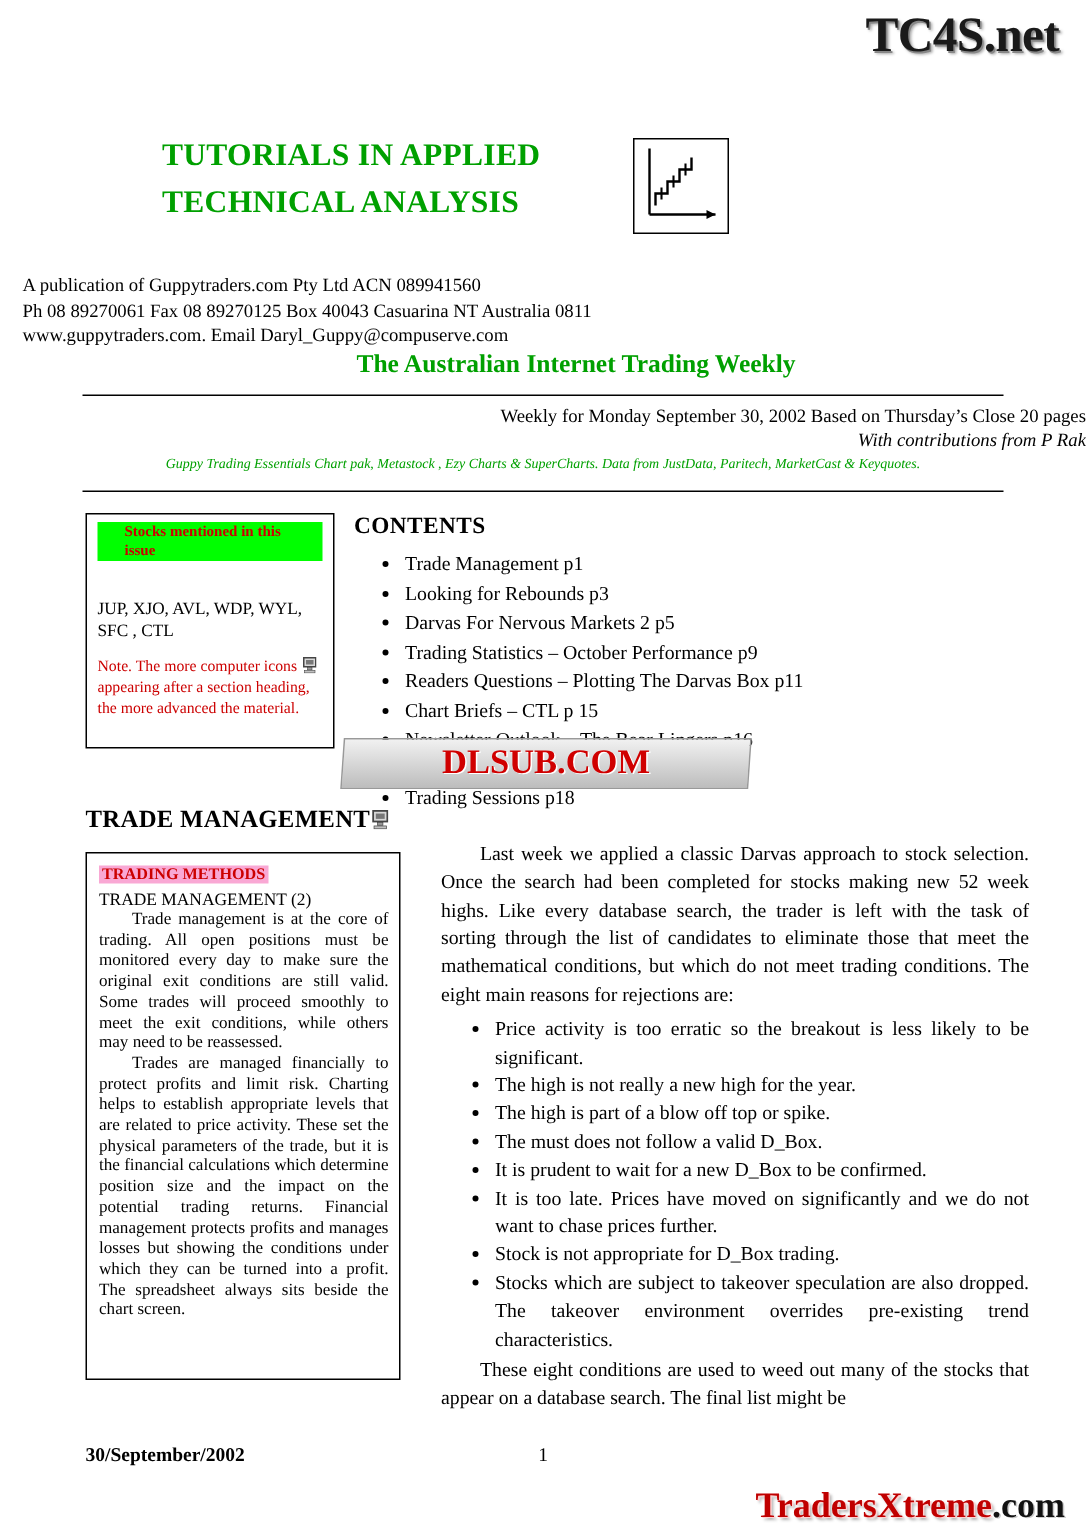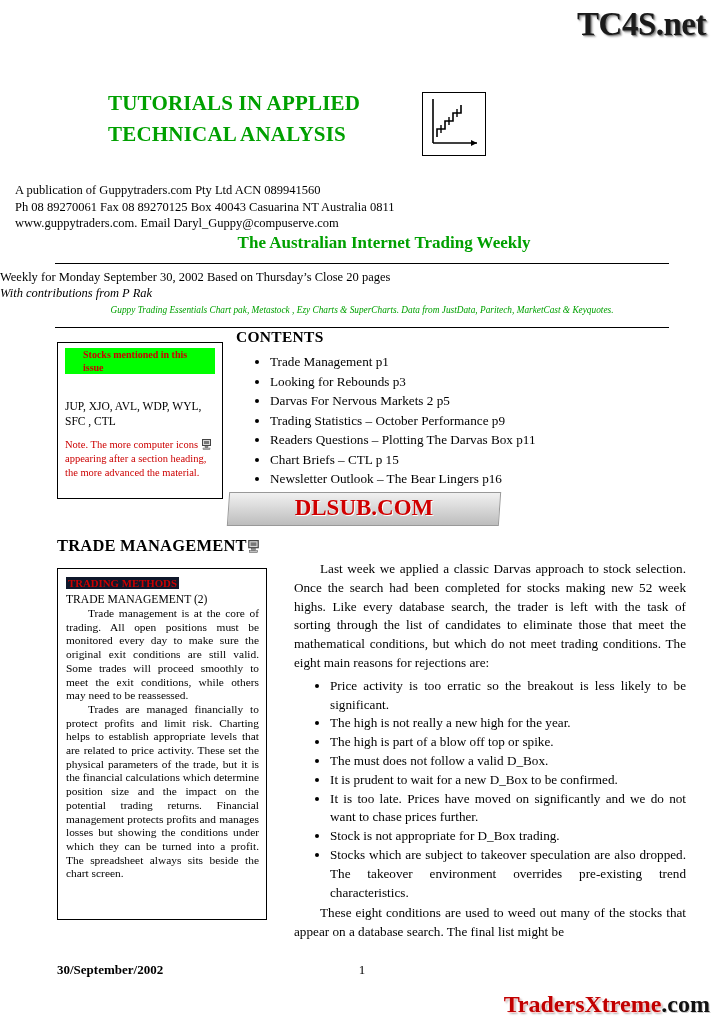--- a/index.html
+++ b/index.html
@@ -94,21 +94,21 @@
     border-top: 1px solid #000;
   }
   .rule-1 { top: 263px; }
   .rule-2 { top: 327px; }
 
   .issue-line {
     position: absolute;
     top: 269px;
     left: 0;
     width: 724px;
-    text-align: left;
+    text-align: right;
     font-size: 12.5px;
     line-height: 16px;
   }
   .issue-line .it { font-style: italic; }
   .issue-credits {
     position: absolute;
     top: 305px;
     left: 0;
     width: 724px;
     text-align: center;
@@ -153,21 +153,21 @@
     width: 9px;
     height: 11px;
     vertical-align: -2px;
     margin: 0 1px;
   }
 
   
   .contents {
     position: absolute;
     left: 236px;
-    top: 328px;
+    top: 342px;
     width: 440px;
   }
   .contents h2 {
     margin: 0;
     font-size: 15.5px;
     font-weight: bold;
     letter-spacing: 0.3px;
   }
   .contents ul {
     margin: 6px 0 0 0;
@@ -224,21 +224,21 @@
     position: absolute;
     left: 57px;
     top: 568px;
     width: 210px;
     height: 352px;
     border: 1px solid #000;
     box-sizing: border-box;
     padding: 4px 7px 6px 8px;
   }
   .methods-head {
-    background: #0f172a;
+    background: #f9a8d4;
     font-weight: bold;
     font-size: 10.8px;
     color: #cc0000;
     display: inline-block;
     padding: 0 2px;
   }
   .methods-sub {
     font-size: 11.6px;
     line-height: 14px;
     margin-top: 2px;

